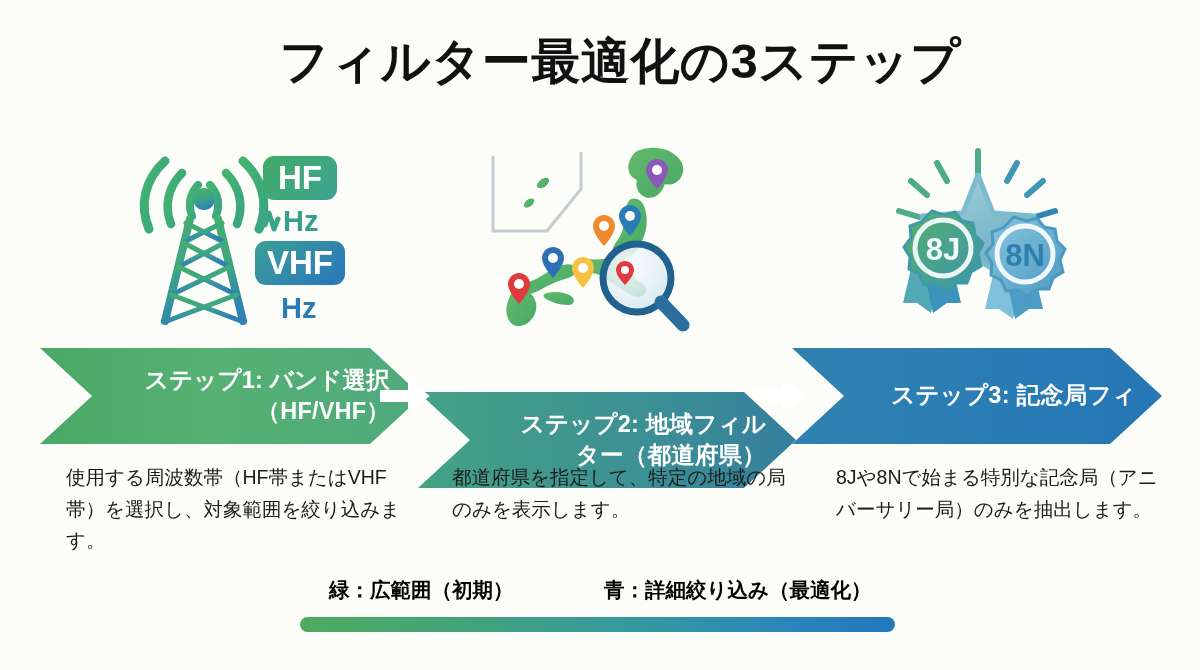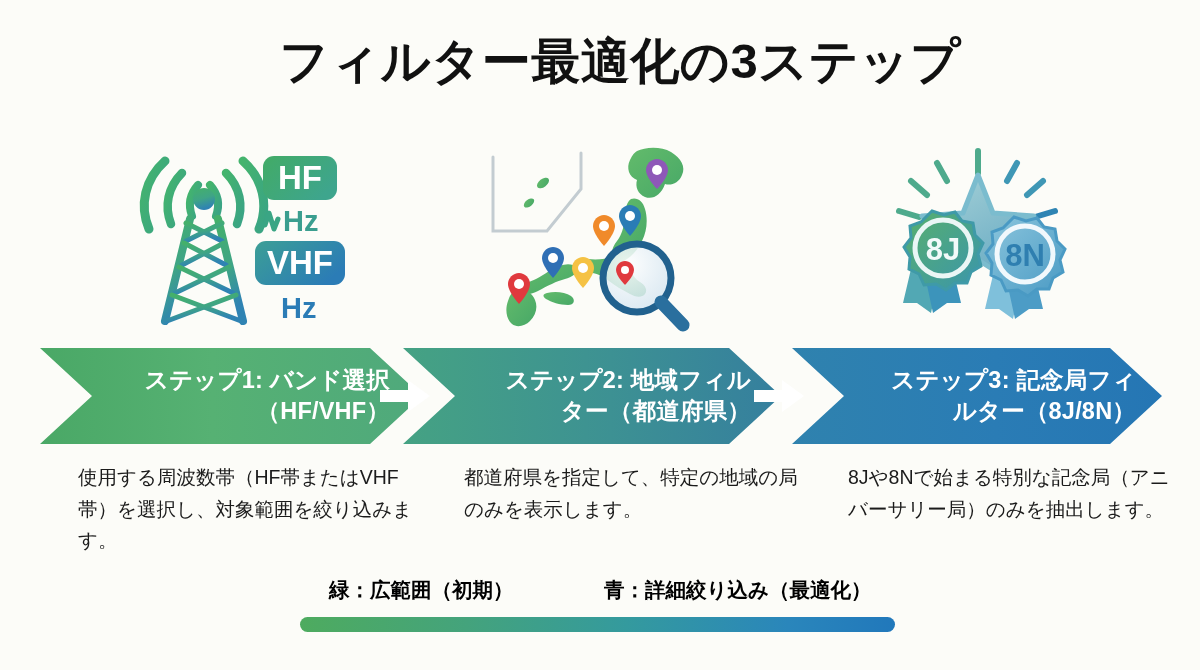--- a/index.html
+++ b/index.html
@@ -87,23 +87,24 @@
     width: 300px;
     padding-left: 18px;
     letter-spacing: 0.2px;
   }
   .chev1 {
     left: 40px; width: 382px;
     background: linear-gradient(90deg,#4aa866 0%, #56b173 45%, #4fa97c 100%);
     clip-path: polygon(0 0, 330px 0, 382px 50%, 330px 100%, 0 100%, 52px 50%);
   }
   .chev2 {
-    left: 403px; width: 378px;
+    left: 418px; width: 378px;
     background: linear-gradient(90deg,#45a283 0%, #3d9193 55%, #357f9e 100%);
     clip-path: polygon(0 0, 326px 0, 378px 50%, 326px 100%, 0 100%, 52px 50%);
+    margin-top: 44px;
   }
   .chev3 {
     left: 792px; width: 370px;
     background: linear-gradient(90deg,#2f82ae 0%, #2a7cb5 55%, #2576b4 100%);
     clip-path: polygon(0 0, 318px 0, 370px 50%, 318px 100%, 0 100%, 52px 50%);
   }
 
   .connector {
     position: absolute;
     top: 30px;
@@ -111,21 +112,21 @@
     height: 36px;
     z-index: 5;
   }
   .connector.a1 { left: 378px; }
   .connector.a2 { left: 752px; }
 
   
   .descs {
     position: absolute;
     top: 462px;
-    left: 16px;
+    left: 4px;
     width: 1172px;
     height: 110px;
     text-decoration: underline;
   }
   .desc {
     position: absolute;
     top: 0;
     font-size: 19.5px;
     line-height: 1.62;
     color: #1b1b1b;
@@ -395,21 +396,20 @@
     <div class="chev chev2">
       <div class="chev-label">
         <span>ステップ2: 地域フィル</span><br>
         <span>ター（都道府県）</span>
       </div>
     </div>
 
     <div class="chev chev3">
       <div class="chev-label">
         <span>ステップ3: 記念局フィ</span><br>
-        <span>ルター（8J/8N）</span>
       </div>
     </div>
 
     <svg class="connector a1" viewBox="0 0 54 36">
       <path d="M2,12 L30,12 L30,2 L52,18 L30,34 L30,24 L2,24 Z" fill="#ffffff"></path>
     </svg>
     <svg class="connector a2" viewBox="0 0 54 36">
       <path d="M2,12 L30,12 L30,2 L52,18 L30,34 L30,24 L2,24 Z" fill="#ffffff"></path>
     </svg>
   </div>

